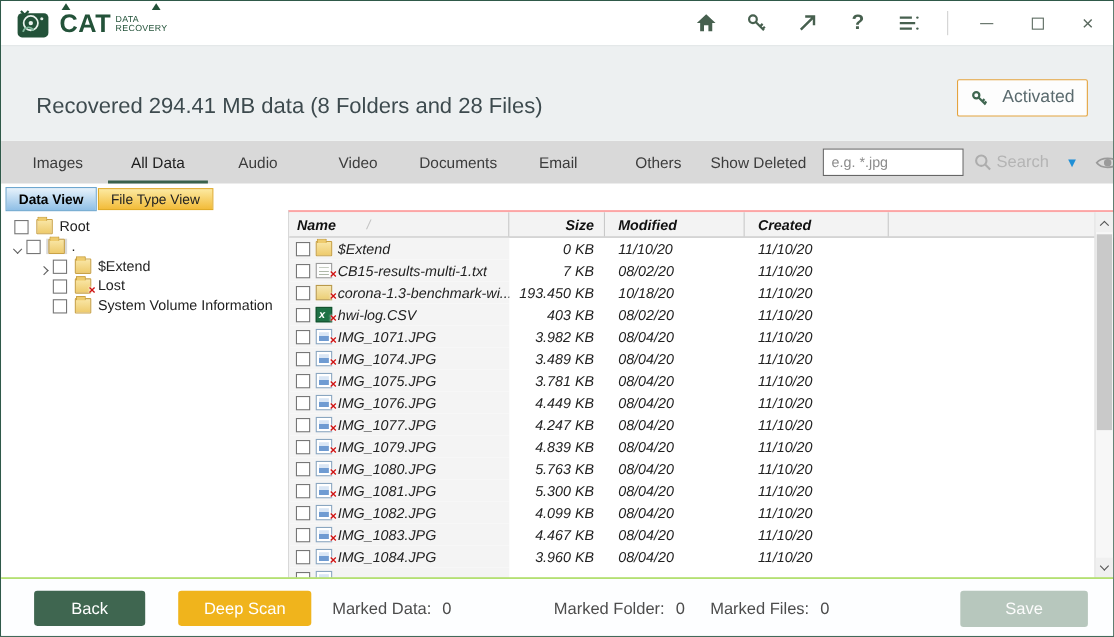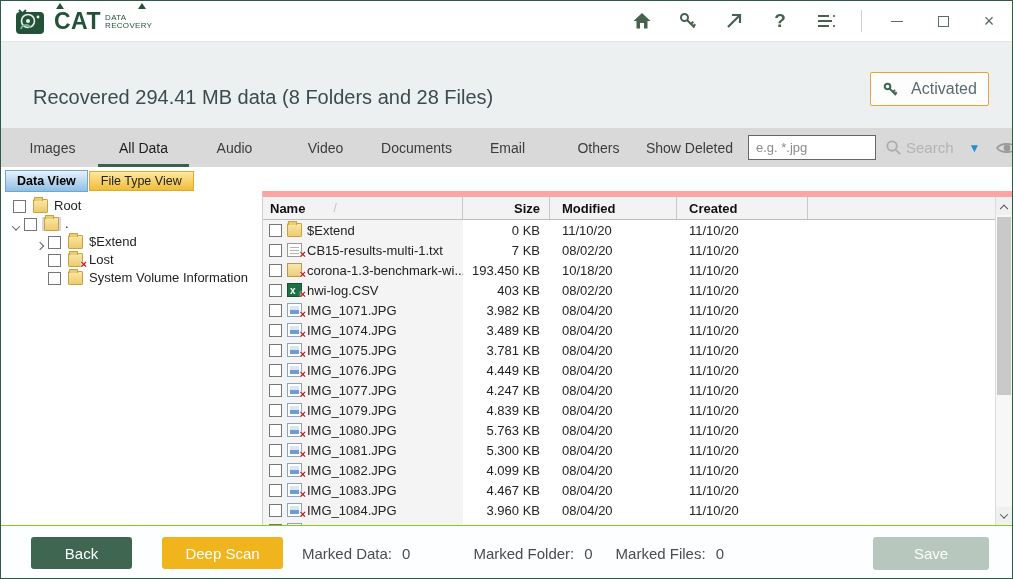--- a/index.html
+++ b/index.html
@@ -68,21 +68,21 @@
   .ic-txt::before { content:""; position:absolute; left:2px; right:2px; top:3px; height:8px;
       background:repeating-linear-gradient(#aeb8a8 0 1px, transparent 1px 3px); }
   .ic-exe { background:linear-gradient(#f6e7b4,#eccf76); border:1px solid #b9994a; }
   .ic-csv { background:#1e7145; border:1px solid #14532f; }
   .ic-csv::before { content:"x"; position:absolute; left:2px; top:0px; color:#fff; font-size:10px; font-weight:bold; line-height:13px; }
   .ic-jpg { background:#fff; border:1px solid #8aa6c0; }
   .ic-jpg::before { content:""; position:absolute; left:2px; right:2px; top:2px; bottom:2px; background:linear-gradient(180deg,#d9e6f5 45%,#6f9bd2 45%); }
   .del-x { position:absolute; right:-5px; bottom:-4px; color:#cf1212; font-size:11px; font-weight:bold; line-height:11px; text-shadow:0 0 2px #fff,0 0 2px #fff; }
 
   
-  .ftable { position:absolute; left:261px; top:24px; right:0; bottom:0; border-left:1px solid #cfcfcf; border-top:6px solid #fca5a5; }
+  .ftable { position:absolute; left:261px; top:24px; right:0; bottom:0; border-left:1px solid #cfcfcf; border-top:2px solid #fca5a5;font-style:italic; }
   .thead { display:flex; height:23px; background:#f3f3f3; border-bottom:1px solid #bdbdbd; font-size:13px; font-weight:bold; color:#111; }
   .th { display:flex; align-items:center; border-right:1px solid #c9c9c9; height:100%; }
   .th-name { width:200px; padding-left:7px; }
   .sort-glyph { margin-left:28px; color:#c2c2c2; font-weight:normal; font-size:12px; }
   .th-size { width:87px; justify-content:flex-end; padding-right:9px; }
   .th-mod { width:127px; padding-left:12px; }
   .th-cre { width:131px; padding-left:12px; }
   .th-fill { flex:1; border-right:none; }
   .tbody { position:absolute; top:23px; left:0; right:17px; bottom:0; overflow:hidden; }
   .frow { display:flex; align-items:center; height:20px; font-size:13px; color:#222; }
@@ -101,21 +101,21 @@
   .sb-up { top:0; } .sb-up i { transform:rotate(-135deg) translate(-2px,-2px); }
   .sb-down { bottom:0; } .sb-down i { transform:rotate(45deg) translate(-1px,-1px); }
   .sb-thumb { position:absolute; left:1px; right:1px; top:20px; height:178px; background:#c9c9c9; cursor:grab; }
 
   
   .footer { position:relative; height:55px; background:#fdfeff; border-top:1px solid #84cc16; display:flex; align-items:center;justify-content:flex-end; }
   .btn { height:32px; border:none; border-radius:3px; color:#fff; font-size:15px; cursor:pointer; font-family:inherit; }
   .btn-back { width:101px; margin-left:30px; background:#3f6650; }
   .btn-deep { width:121px; margin-left:30px; background:#f0b41c; }
   .marked { display:flex; align-items:center; gap:10px; font-size:15px; color:#4c4c4c; }
-  .m-data { margin-left:19px; } .m-folder { margin-left:63px; } .m-files { margin-left:23px; }
+  .m-data { margin-left:19px; } .m-folder { margin-left:93px; } .m-files { margin-left:23px; }
   .btn-save { width:116px; height:33px; margin-left:auto; margin-right:23px; background:#b7c7bd; color:#fcfcfc; }
 </style>
 </head>
 <body>
 
 <div class="window">
 
   <div class="titlebar">
     <div class="logo">
       <div class="logo-icon">

